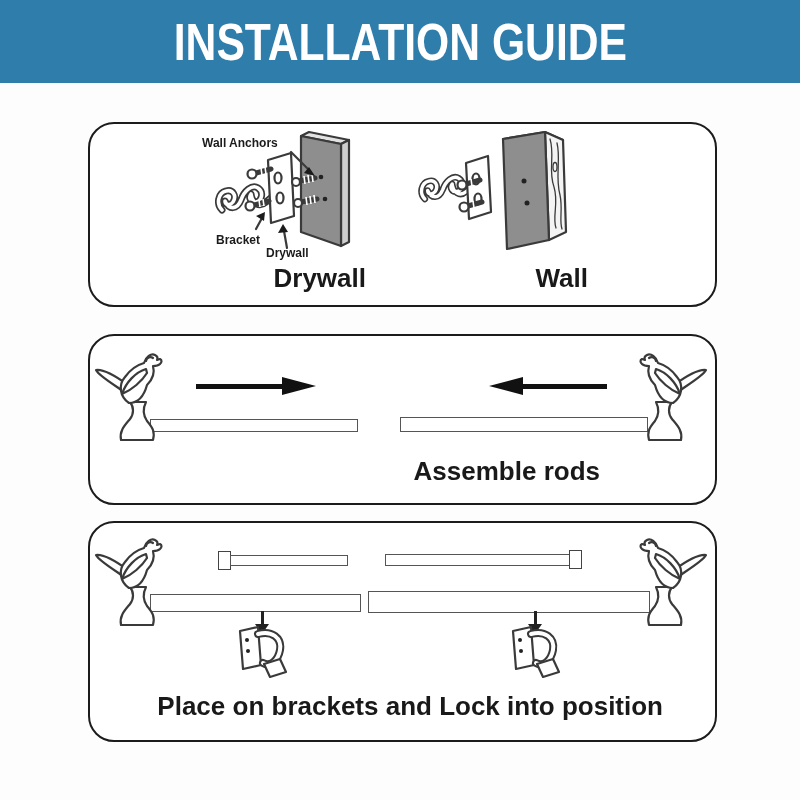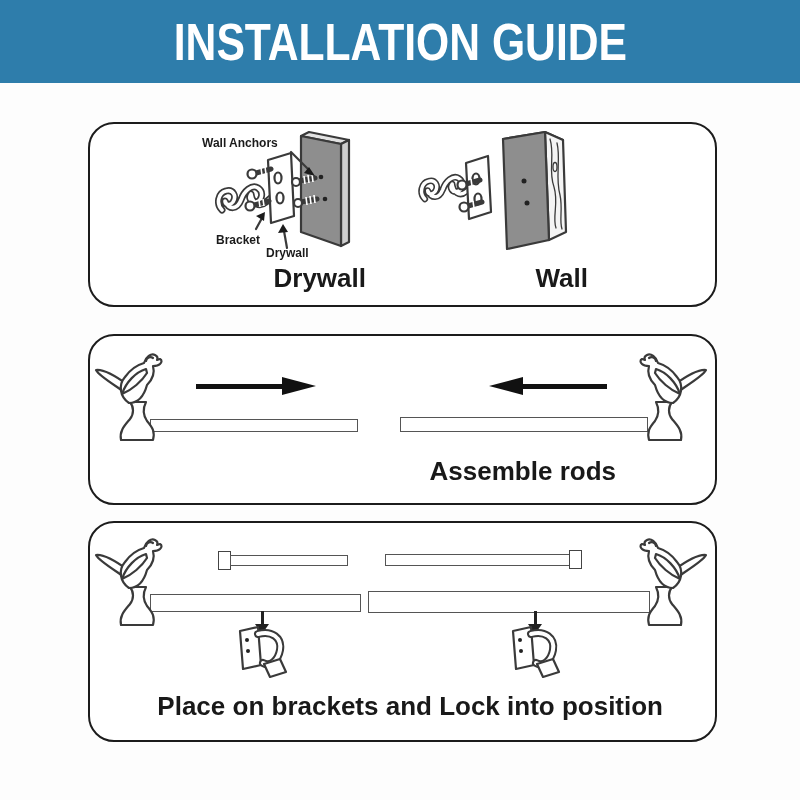--- a/index.html
+++ b/index.html
@@ -178,21 +178,21 @@
   </svg>
 <svg class="abs mirror" style="left:630px;top:352px" width="80" height="90" viewBox="0 0 80 90">
     <use href="#finial"></use>
   </svg>
 
 <div class="abs h-shaft" style="left:196px;top:384px;width:88px"></div>
 <div class="abs tri-right" style="left:282px;top:377px"></div>
 <div class="abs tri-left" style="left:489px;top:377px"></div>
 <div class="abs h-shaft" style="left:521px;top:384px;width:86px"></div>
 
-<div class="abs caption" style="left:216px;top:456px;width:400px">Assemble rods</div>
+<div class="abs caption" style="left:200px;top:456px;width:400px">Assemble rods</div>
 
 <div id="panel-place" class="abs panel"></div>
 
 <div class="abs cap" style="left:218px;top:551px;width:13px;height:19px"></div>
 <div class="abs rod" style="left:230px;top:555px;width:118px;height:11px"></div>
 <div class="abs rod" style="left:385px;top:554px;width:185px;height:12px"></div>
 <div class="abs cap" style="left:569px;top:550px;width:13px;height:19px"></div>
 
 <div class="abs rod" style="left:150px;top:594px;width:211px;height:18px"></div>
 <div class="abs rod" style="left:368px;top:591px;width:282px;height:22px"></div>

